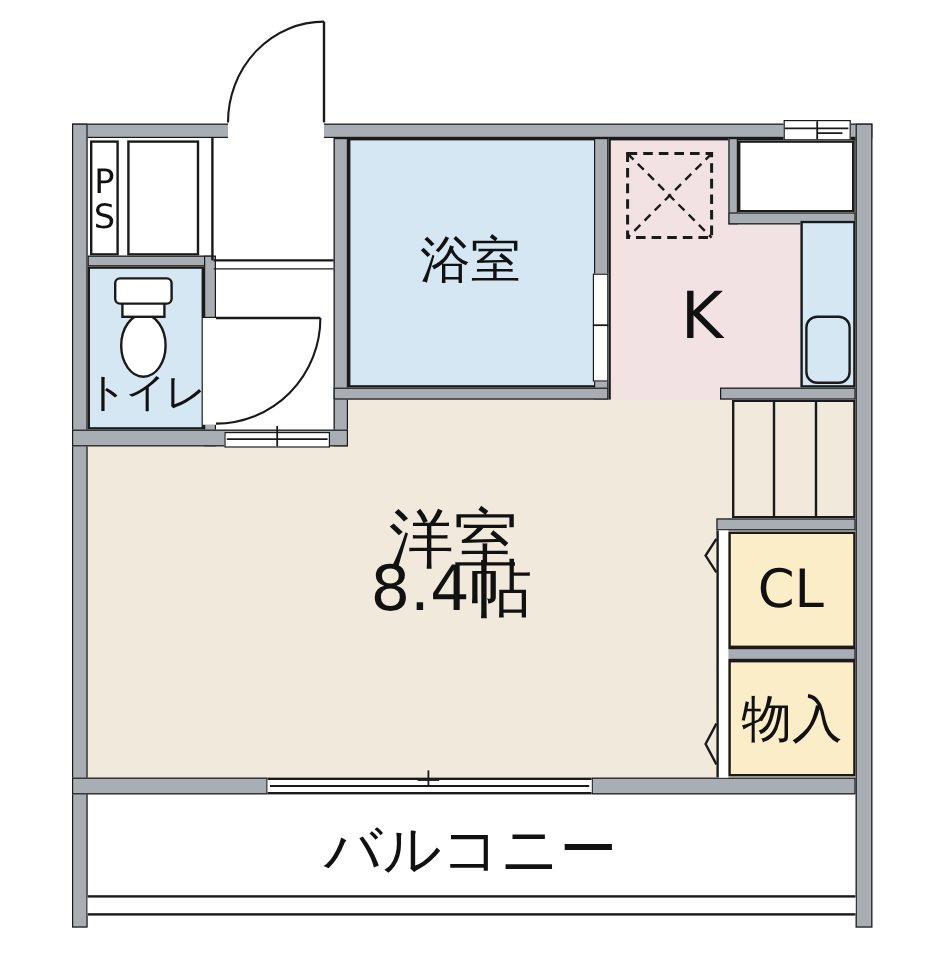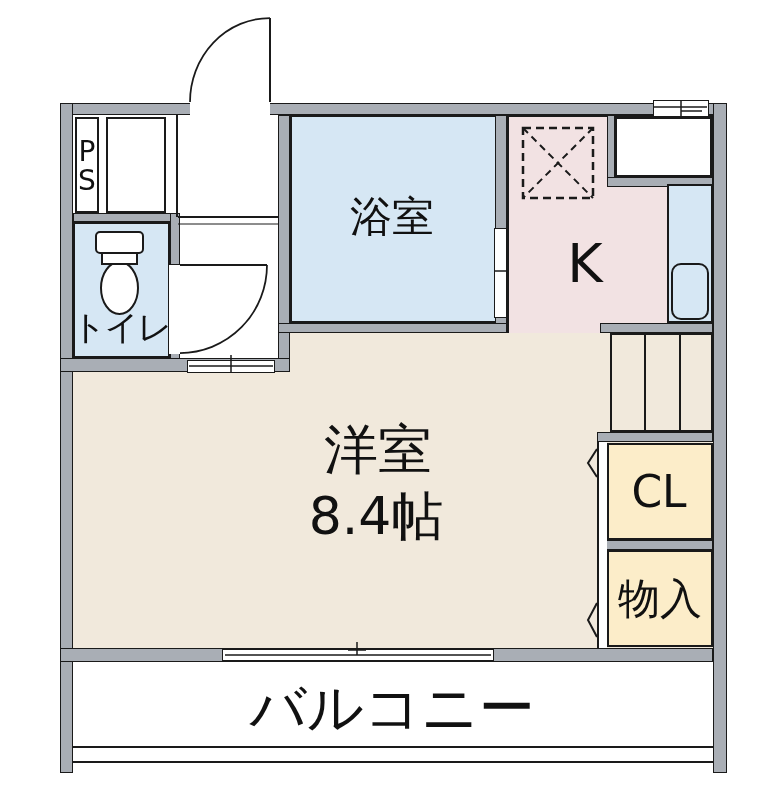--- a/index.html
+++ b/index.html
@@ -79,24 +79,24 @@
   <div class="abs white" style="left:223px;top:648px;width:270px;height:14px;border-top:2px solid var(--line);border-bottom:2px solid var(--line);"></div>
 
   <div class="abs white" style="left:73px;top:746px;width:640px;height:17px;border-top:2px solid var(--line);border-bottom:2px solid var(--line);"></div>
 
   <div class="lbl pre" style="left:87px;top:166px;font-size:28px;">P
 S</div>
   <div class="lbl" style="left:121px;top:328px;font-size:34px;letter-spacing:-2px;">トイレ</div>
   <div class="lbl" style="left:392px;top:217px;font-size:42px;">浴室</div>
   <div class="lbl" style="left:585px;top:264px;font-size:54px;">K</div>
   <div class="lbl" style="left:378px;top:450px;font-size:54px;">洋室</div>
-  <div class="lbl" style="left:376px;top:516px;font-size:52px;">8.4帖</div>
+  <div class="lbl" style="left:376px;top:492px;font-size:52px;">8.4帖</div>
   <div class="lbl" style="left:659px;top:492px;font-size:44px;">CL</div>
   <div class="lbl" style="left:660px;top:599px;font-size:42px;">物入</div>
-  <div class="lbl" style="left:392px;top:708px;font-size:56px;">バルコニー</div>
+  <div class="lbl" style="left:392px;top:708px;font-size:48px;">バルコニー</div>
 
   <svg class="overlay" width="781" height="800" viewBox="0 0 781 800">
 
     <g>
       <line class="ln" x1="270" y1="18" x2="270" y2="102" stroke-width="2"></line>
       <path class="ln" d="M 190 102 A 80 84 0 0 1 270 18" stroke-width="1.75"></path>
     </g>
 
     <line class="ln" x1="178" y1="217" x2="278" y2="217" stroke-width="2"></line>
     <line class="ln" x1="178" y1="224" x2="278" y2="224" stroke-width="1"></line>

